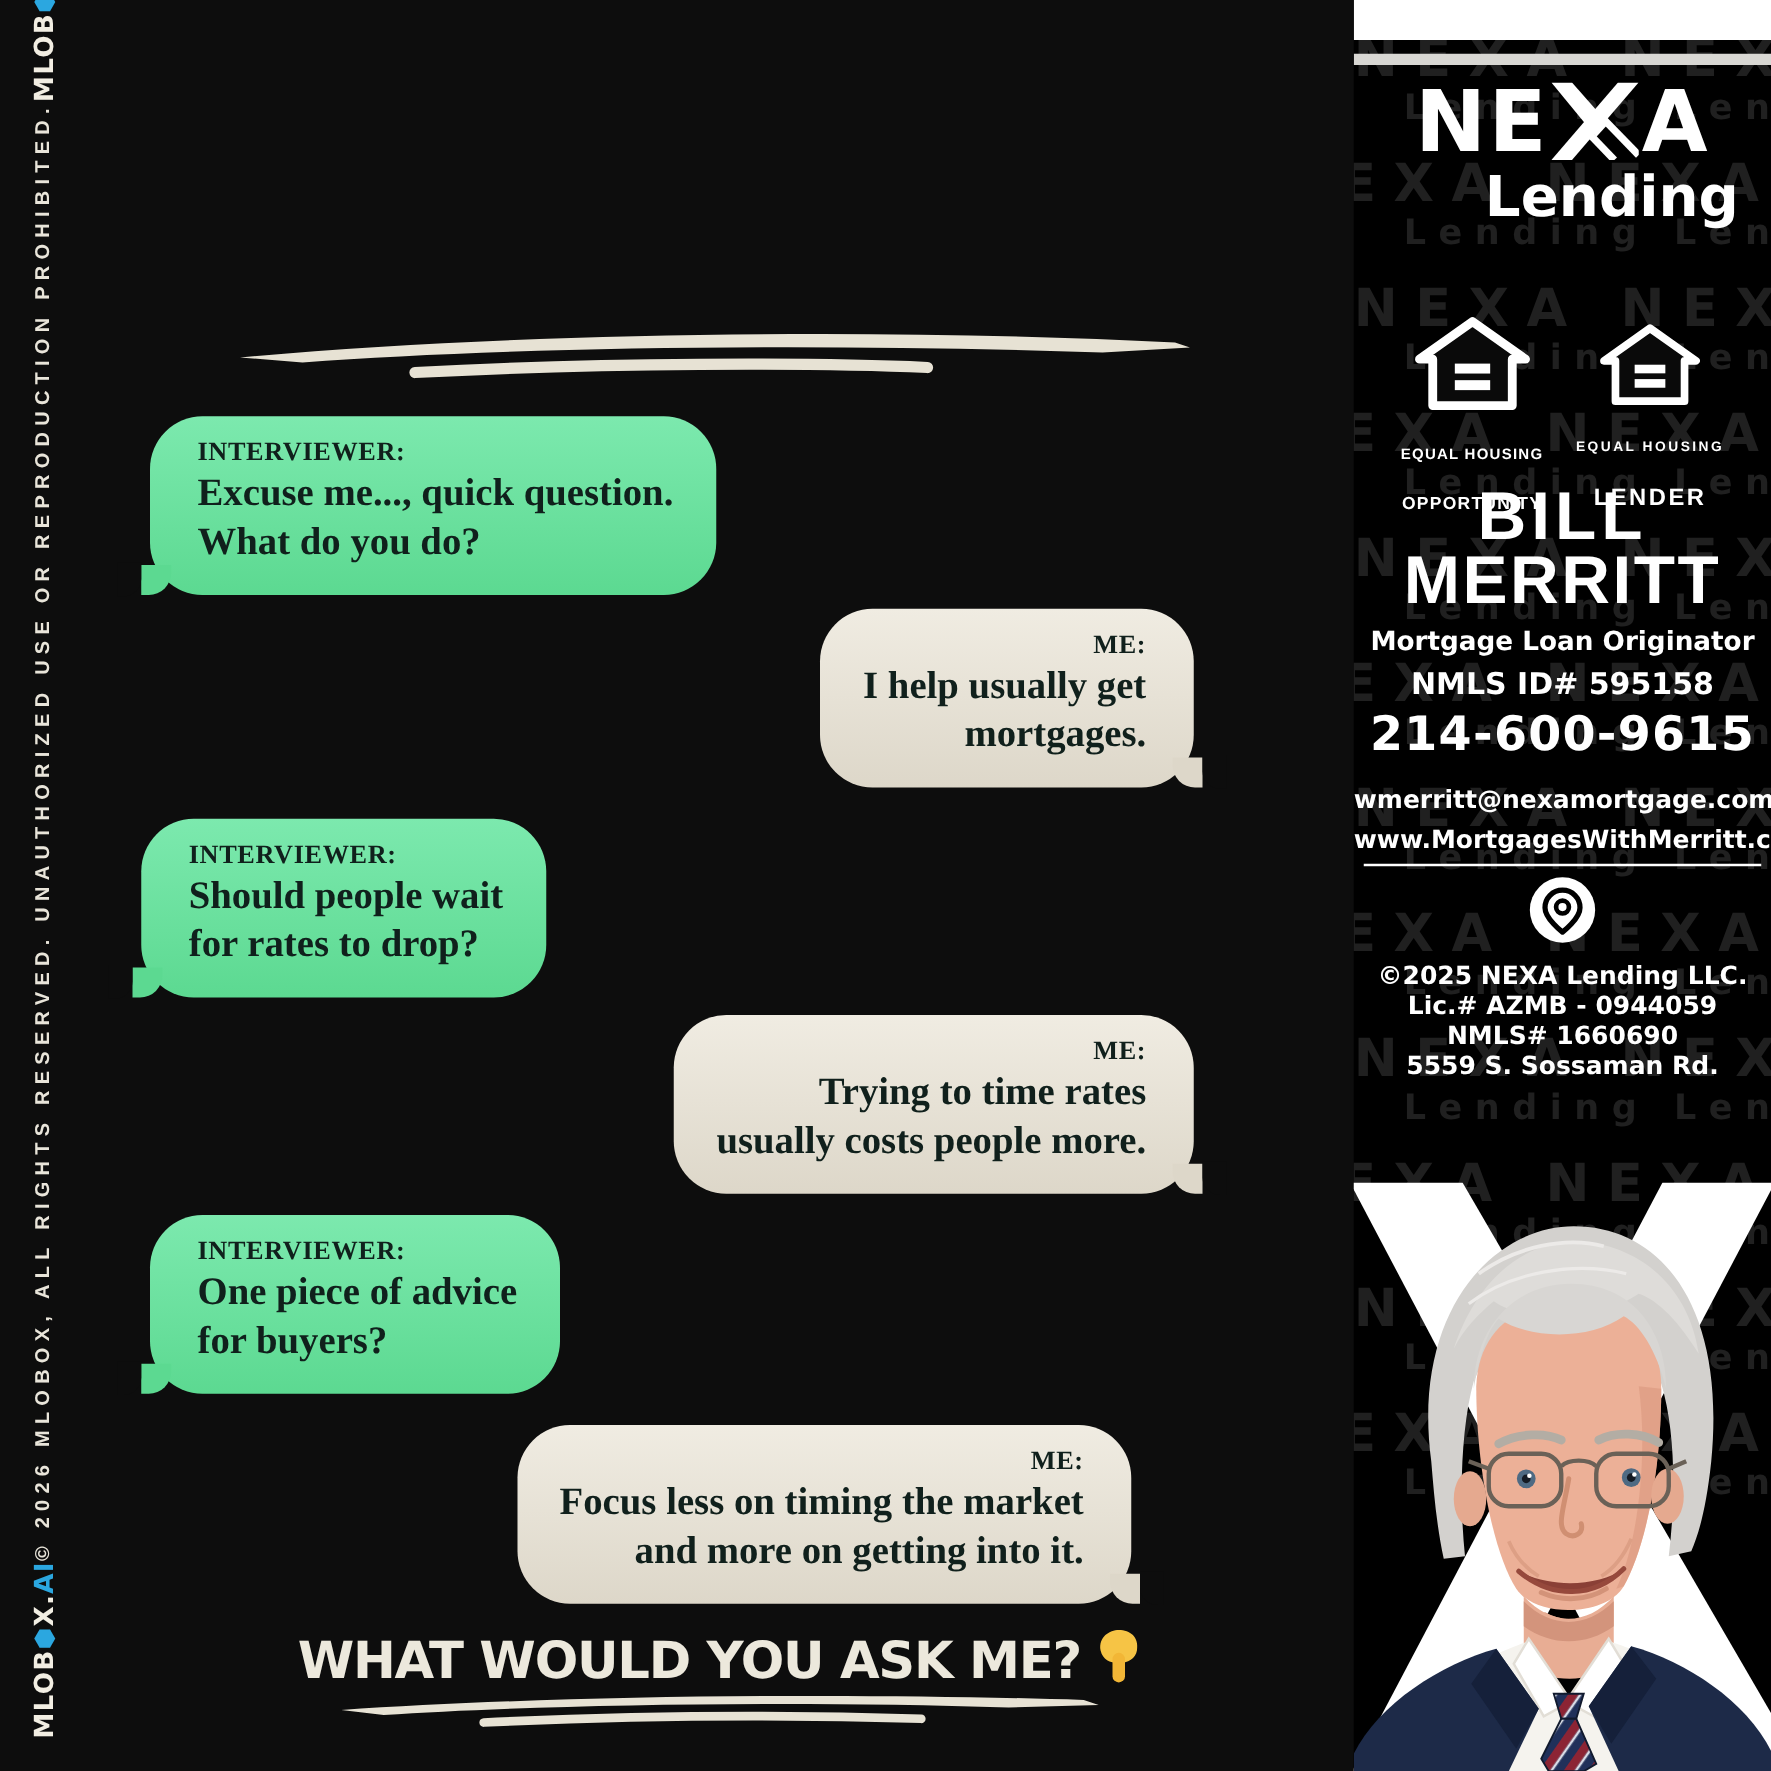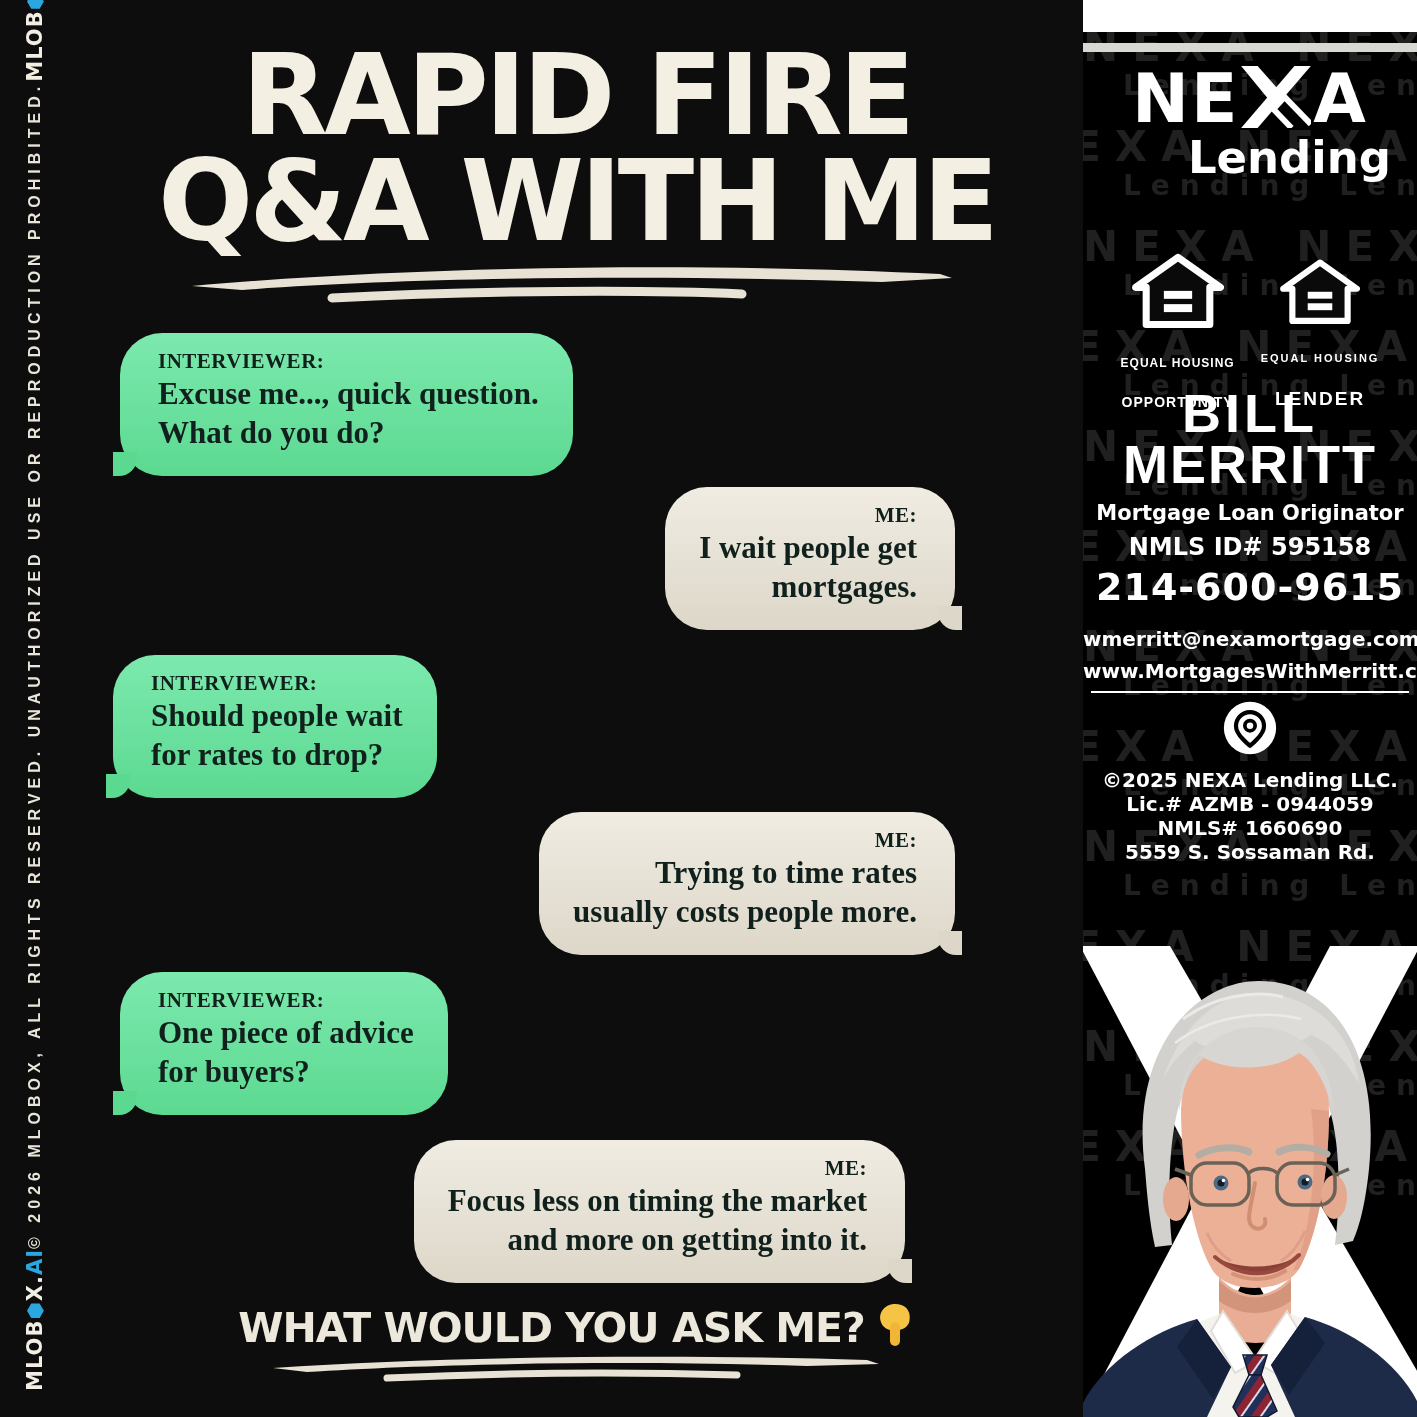--- a/index.html
+++ b/index.html
@@ -105,38 +105,34 @@
     <span>MLOB</span><span class="hex">⬢</span><span>X.</span><span class="blue">AI</span>
   </div>
   <div class="rail-copy">©  2026  MLOBOX,  ALL  RIGHTS  RESERVED.  UNAUTHORIZED  USE  OR  REPRODUCTION  PROHIBITED.</div>
   <div class="rail-logo">
     <span>MLOB</span><span class="hex">⬢</span>
   </div>
 </div>
 
 <div class="main">
 
-  <div class="title">
-    <div>RAPID FIRE</div>
-    <div>Q&amp;A WITH ME</div>
-  </div>
   <svg class="title-swoosh" width="790" height="48" viewBox="0 0 790 48">
     <path d="M10,28 C230,8 520,4 758,16 L770,20 L700,24 C460,16 220,20 60,32 Z" fill="#e7e2d4"></path>
     <path d="M150,40 C300,32 470,32 560,36" stroke="#e7e2d4" stroke-width="9" fill="none" stroke-linecap="round"></path>
   </svg>
 
   <div class="msg left" style="left:50px;top:333px;">
     <div class="speaker">INTERVIEWER:</div>
     <div class="line">Excuse me..., quick question.</div>
     <div class="line">What do you do?</div>
   </div>
 
   <div class="msg right" style="right:128px;top:487px;">
     <div class="speaker">ME:</div>
-    <div class="line">I wait people get</div>
+    <div class="line">I help usually get</div>
     <div class="line">mortgages.</div>
   </div>
 
   <div class="msg left" style="left:43px;top:655px;">
     <div class="speaker">INTERVIEWER:</div>
     <div class="line">Should people wait</div>
     <div class="line">for rates to drop?</div>
   </div>
 
   <div class="msg right" style="right:128px;top:812px;">

